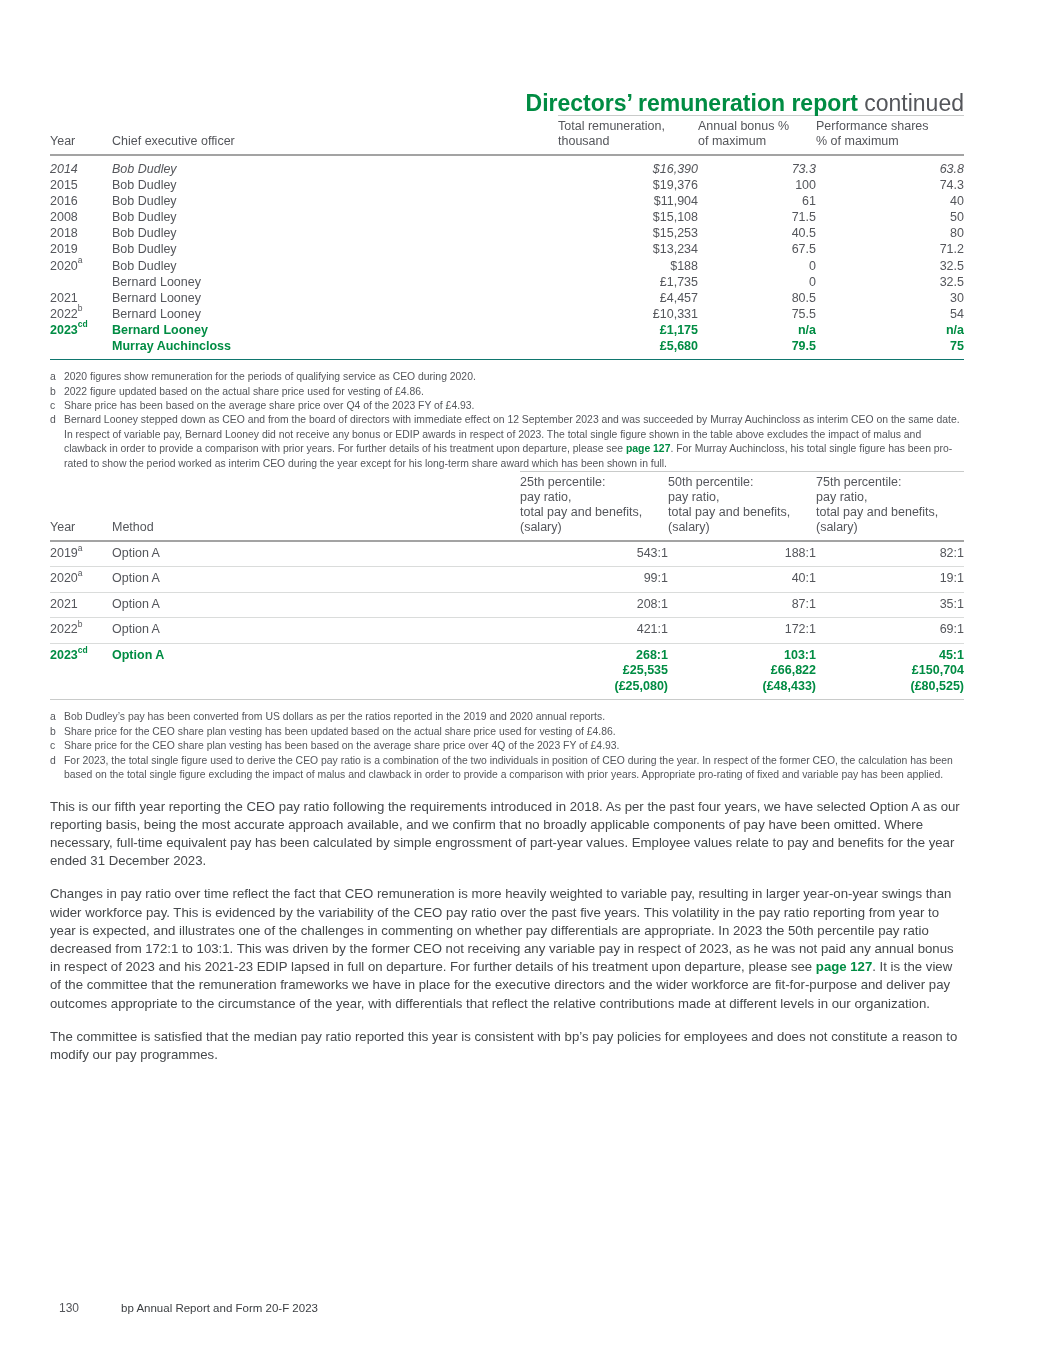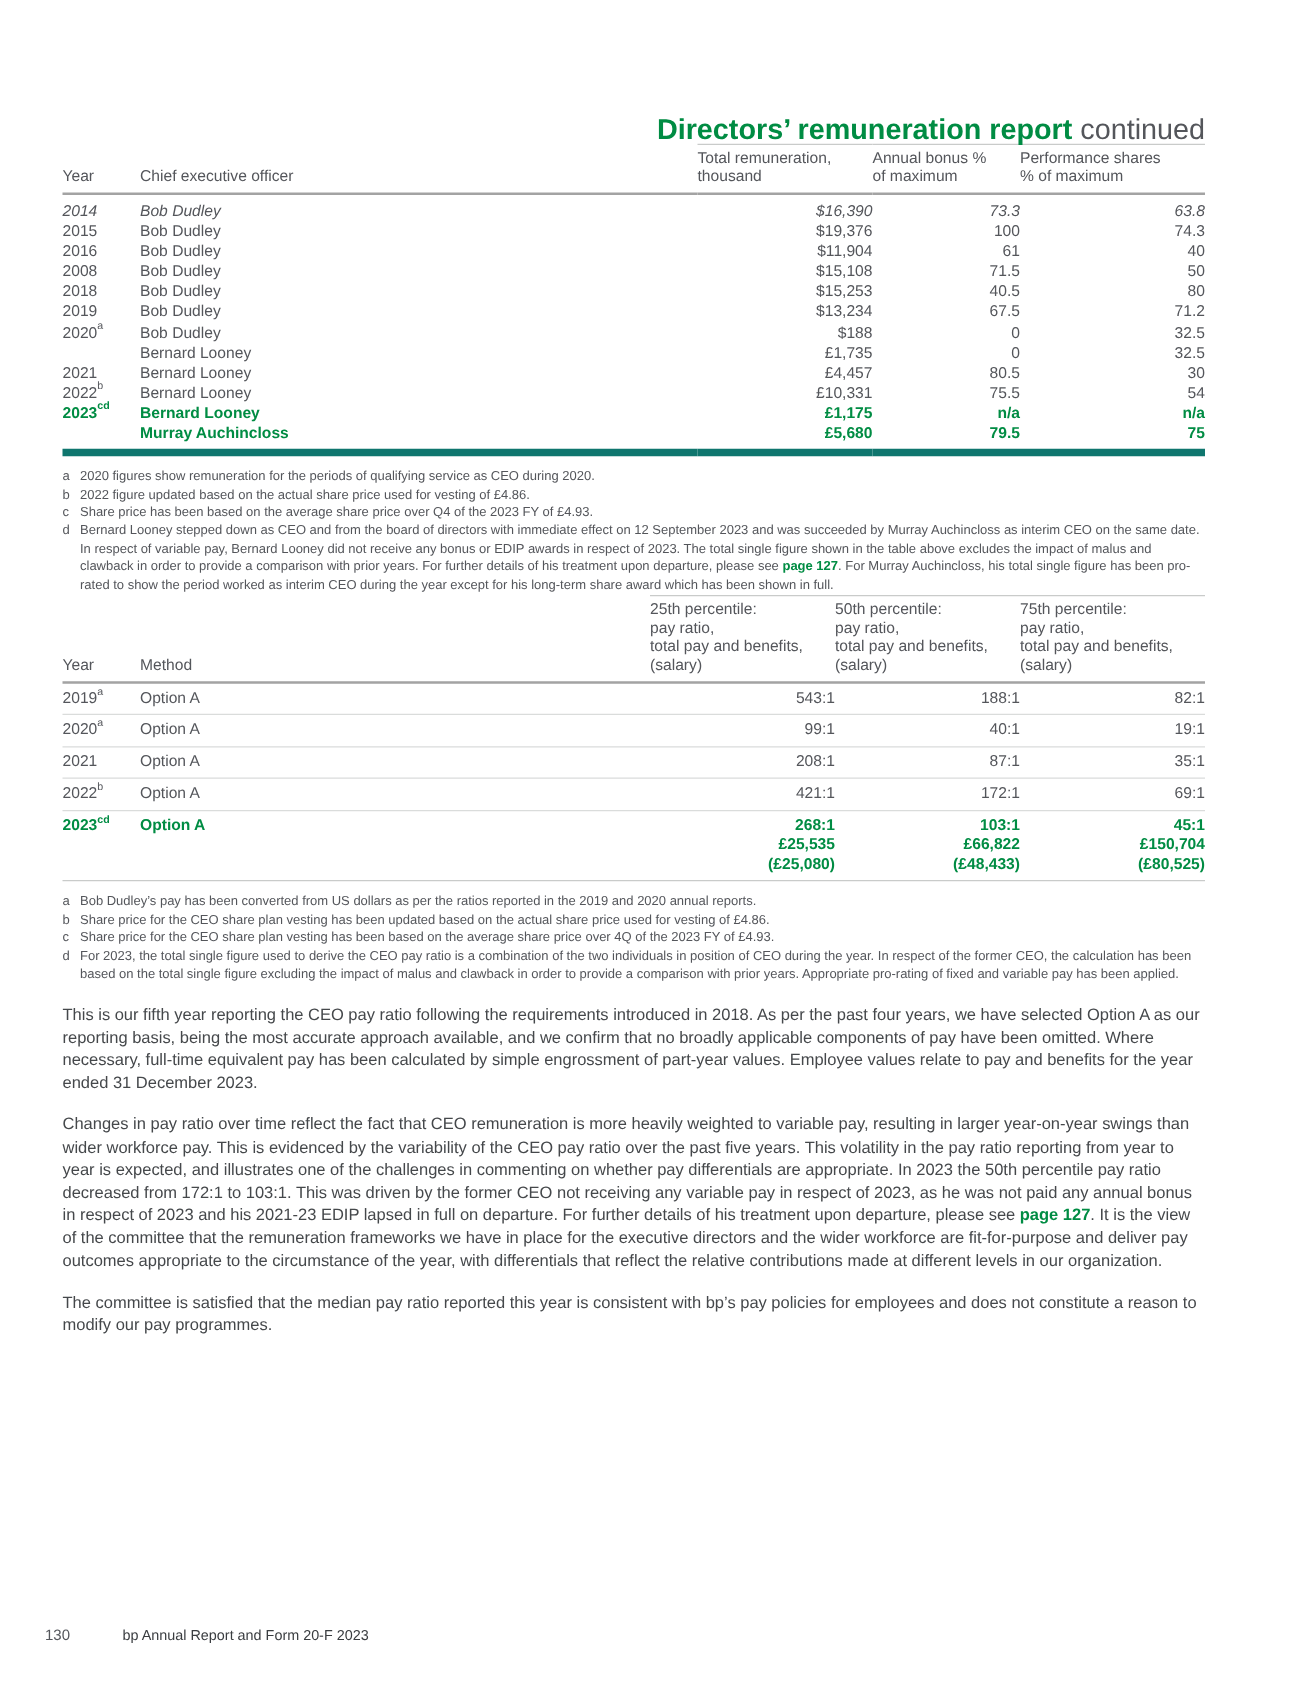--- a/index.html
+++ b/index.html
@@ -15,39 +15,39 @@
   .section-title.second { margin-top:14px; margin-bottom:6px; }
 
   table.tbl { width:100%; border-collapse:collapse; font-size:12.5px; color:#54565b; table-layout:fixed; }
   .tbl th { font-weight:normal; vertical-align:bottom; text-align:left; padding:3px 0 5px 0; line-height:15px; border-bottom:2px solid #a3a3a3; color:#54565b; }
   .tbl th.rule { border-top:1px solid #c9cbca; }
   .al { text-align:left; }
   .ar { text-align:right; }
 
   .tbl-history tbody td { padding:0; line-height:16.1px; vertical-align:top; }
   .tbl-history tbody tr:first-child td { padding-top:5px;font-style:italic; }
-  .tbl-history tbody tr:last-child td { padding-bottom:5px; border-bottom:6px solid #0f766e; }
+  .tbl-history tbody tr:last-child td { padding-bottom:5px; border-bottom:1px solid #0f766e; }
 
   .tbl-ratio tbody td { padding:4px 0 5px 0; line-height:15.5px; vertical-align:top; border-bottom:1px solid #dadcdb; }
   .tbl-ratio tbody tr:last-child td { border-bottom:1px solid #c9cbca; }
 
   tr.hl td { color:#008c43; font-weight:bold; }
 
   sup.fnm { font-size:8.5px; line-height:0; vertical-align:top; position:relative; top:2px; }
 
   .footnotes { margin-top:10px; font-size:10.4px; line-height:14.4px; color:#54565b; }
   .fn { display:flex; }
   .fn-marker { width:14px; flex:none; }
   .fn-body { flex:1; }
 
   .green-link { color:#008c43; font-weight:bold; cursor:pointer; }
 
   .body-para { margin-top:15px; font-size:13.2px; line-height:18.2px; color:#45484b; }
 
-  .page-footer { position:absolute; left:36px; bottom:50px; display:flex; align-items:baseline; }
+  .page-footer { position:absolute; left:59px; bottom:50px; display:flex; align-items:baseline; }
   .page-num { font-size:12px; color:#54565b; margin-right:42px; }
   .report-name { font-size:11.5px; color:#3a3d40; }
 </style>
 </head>
 <body>
 
 <div class="page">
 
   <h1 class="doc-title"><span class="t-main">Directors’ remuneration report</span><span class="t-cont"> continued</span></h1>
 

